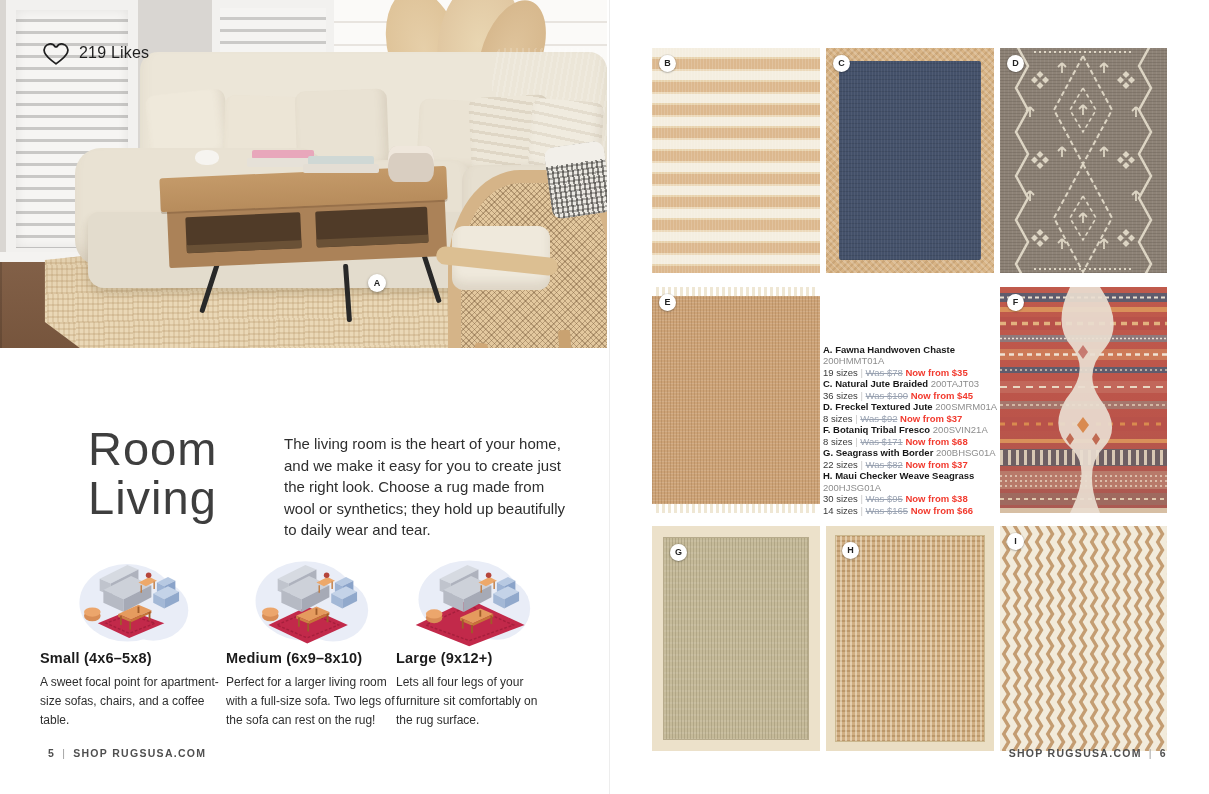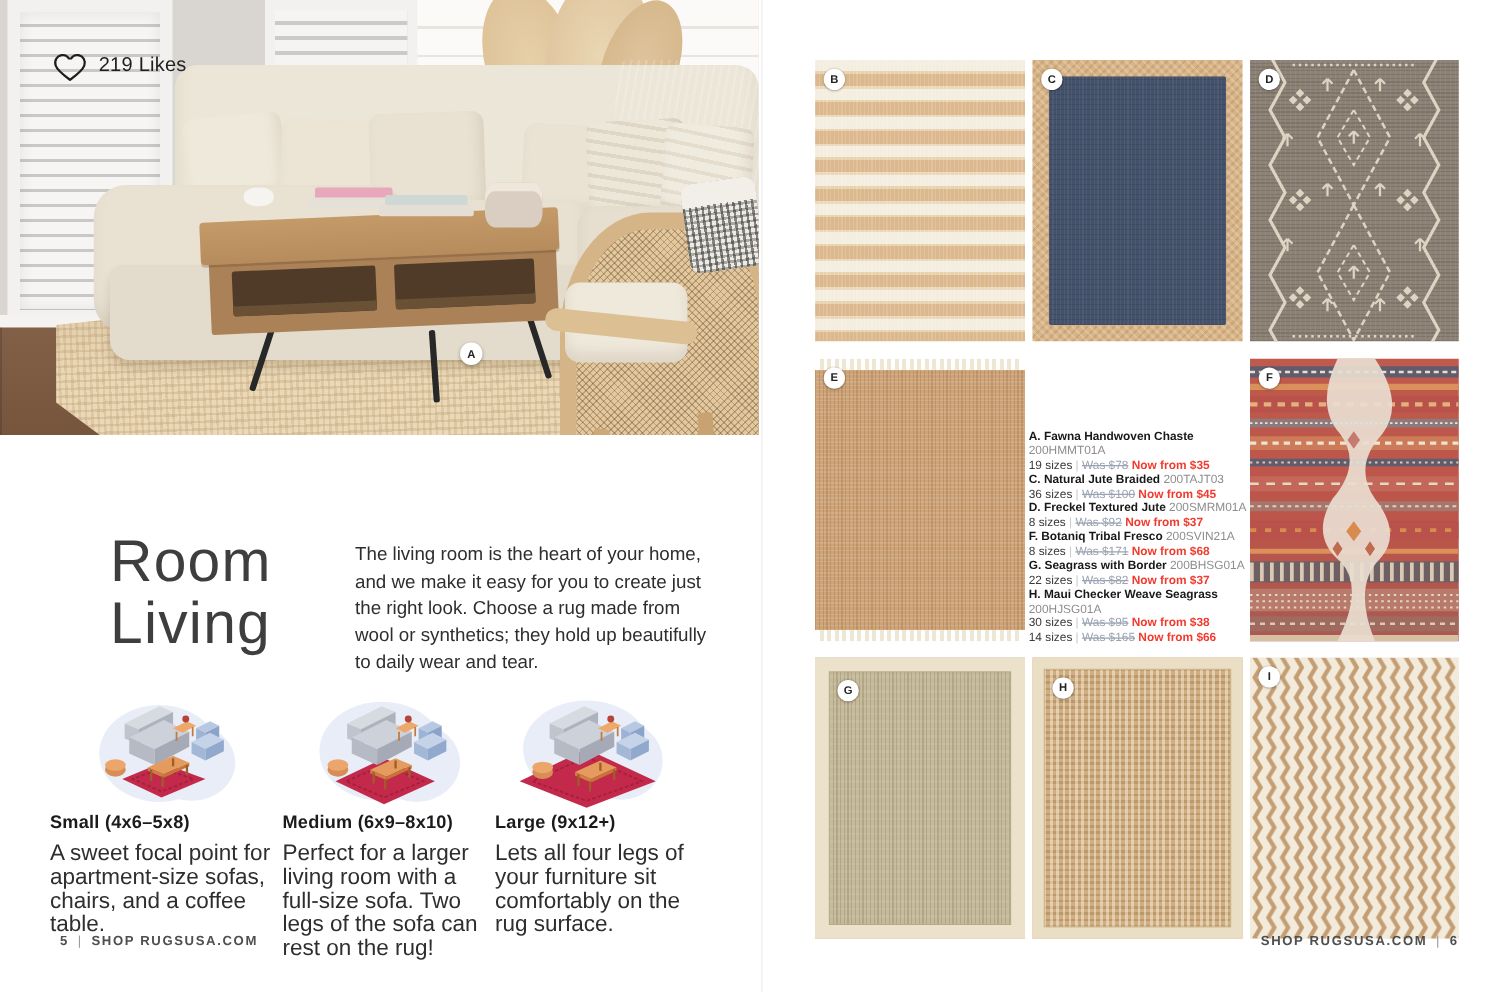--- a/index.html
+++ b/index.html
@@ -105,21 +105,21 @@
   .likes span { font-size:16px; color:#1f1f1f; letter-spacing:.2px; }
 
   .heading { left:88px; top:424px; font-size:47px; line-height:49px; font-weight:300;
     color:#3e3e3e; letter-spacing:1px; }
   .intro { left:284px; top:433px; width:292px; font-size:15px; line-height:21.5px; color:#2e2e2e; }
 
   .illus { top:554px; width:120px; height:94px; }
   .il1 { left:72px; } .il2 { left:250px; } .il3 { left:412px; }
   .cap { top:650px; text-align:left; color:#2e2e2e; }
   .cap h3 { font-size:14.5px; color:#1b1b1b; margin-bottom:7px; letter-spacing:.2px; }
-  .cap p { font-size:18px; line-height:19px; }
+  .cap p { font-size:12px; line-height:19px; }
   .cap1 { left:40px; width:185px; } .cap2 { left:226px; width:170px; } .cap3 { left:396px; width:155px; }
 
   .footer { top:747px; font-size:10.5px; font-weight:bold; color:#4f4f4f; letter-spacing:1.3px; }
   .footer .sep { color:#9a9a9a; margin:0 7px; font-weight:normal; }
   .footer-l { left:48px; }
   .footer-r { right:42px; text-align:right;padding-left:36px; }
 
   
   .swatch { overflow:hidden; }
   .tag { position:absolute; top:7px; left:7px; width:17px; height:17px; border-radius:50%;

